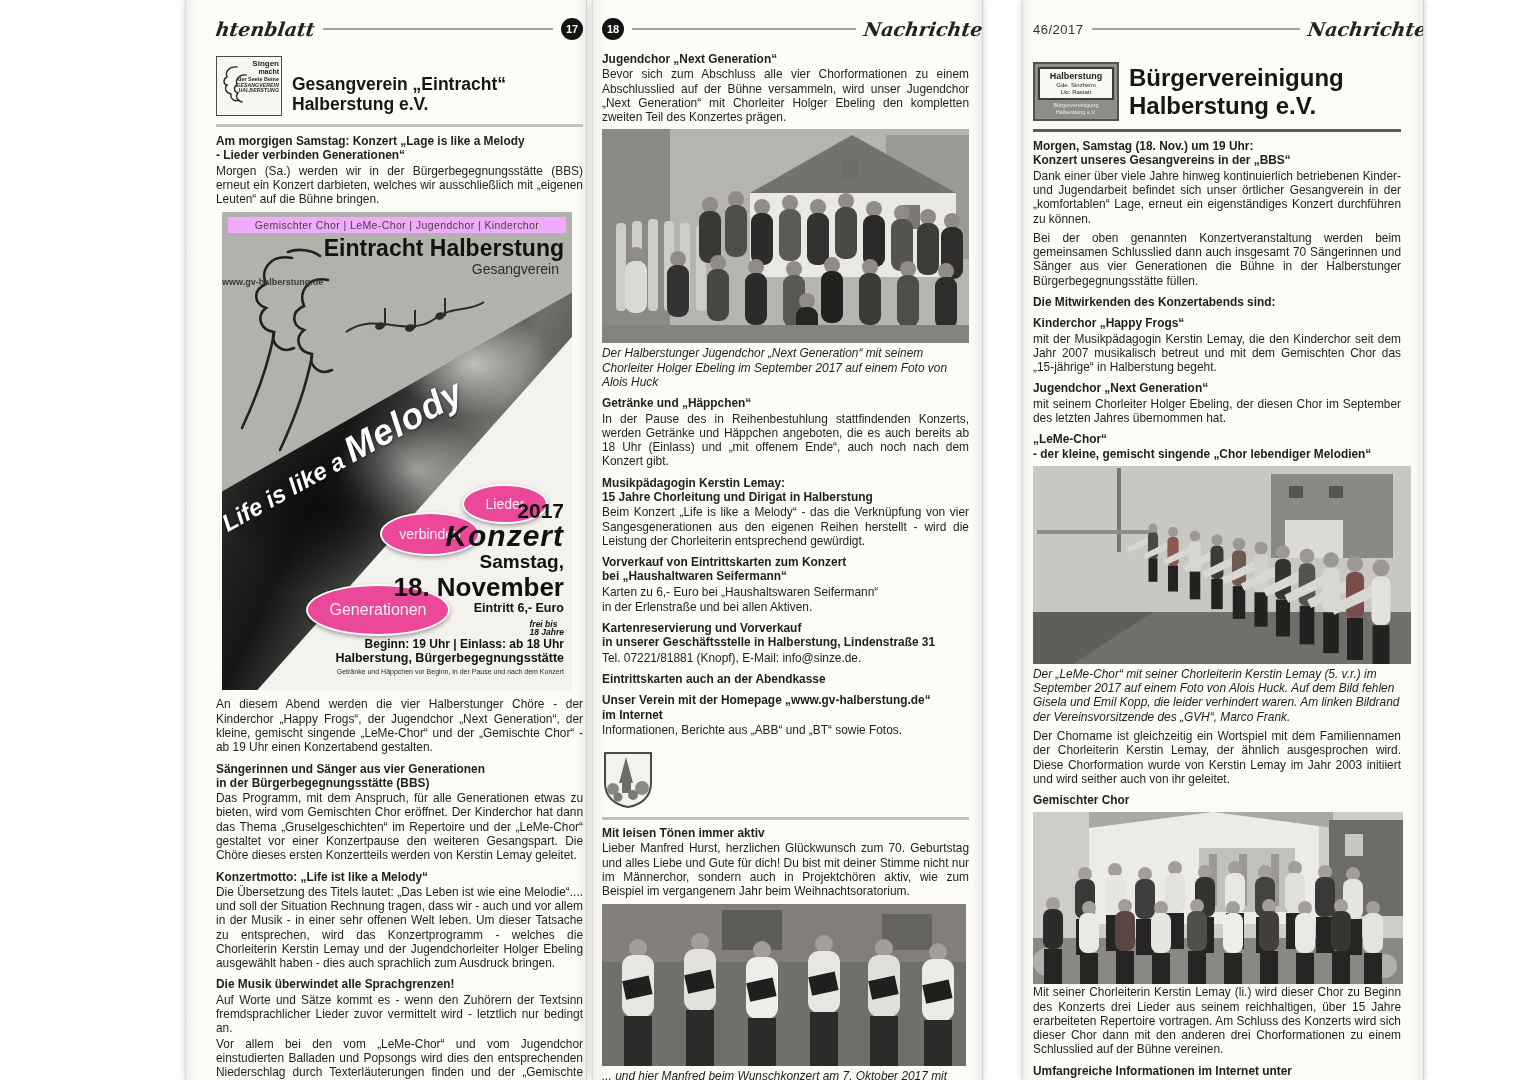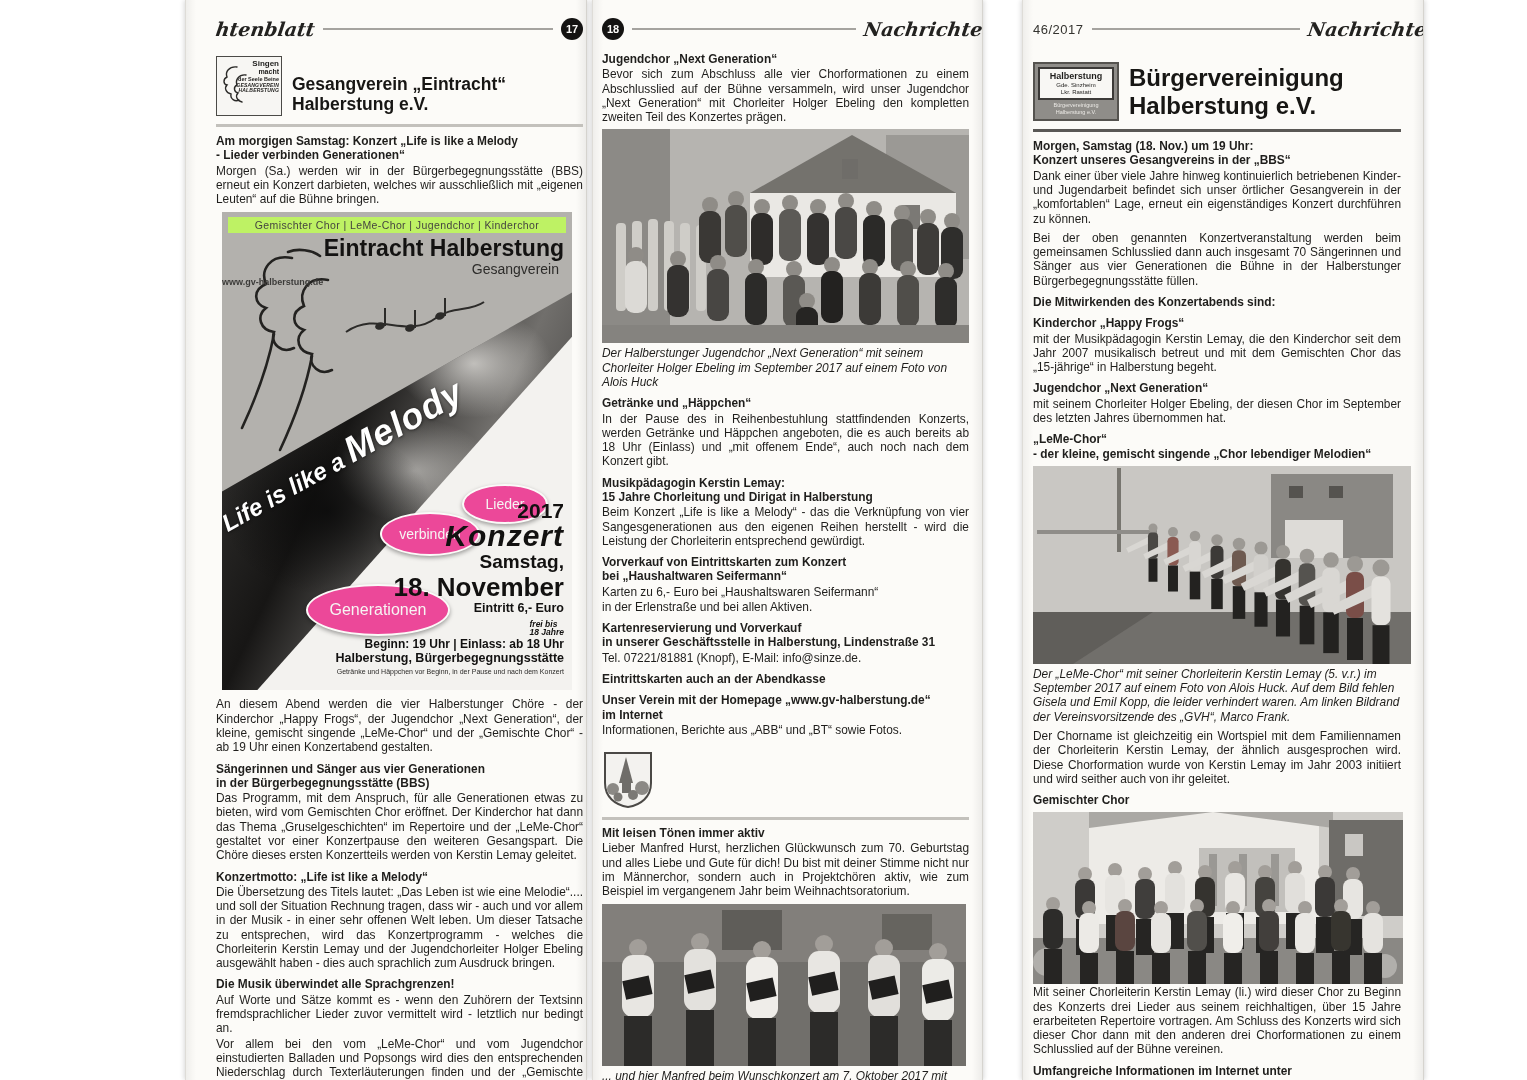--- a/index.html
+++ b/index.html
@@ -26,21 +26,21 @@
   .photo{display:block;margin:5px 0 1px;}
   
   .glogo{width:64px;height:58px;border:1.5px solid #4b4a47;background:#f7f6f3;position:relative;flex:0 0 auto;}
   .glogo .gl-txt{position:absolute;right:2px;top:2px;text-align:right;line-height:1.15;color:#232220;}
   .gl1{font-size:8px;font-weight:bold;}
   .gl2{font-size:7px;font-weight:bold;}
   .gl3{font-size:5.5px;font-weight:bold;}
   .gl4{font-size:5px;font-weight:bold;font-style:italic;letter-spacing:.2px;}
   
   .poster{position:relative;width:350px;height:478px;margin:6px 0 7px 6px;background:#b3b1ad;overflow:hidden;}
-  .pband{position:relative;z-index:6;margin:5px 6px 3px;background:#bef264;color:#454440;
+  .pband{position:relative;z-index:6;margin:5px 6px 3px;background:#f0abfc;color:#454440;
          font-size:10.5px;text-align:center;padding:2px 0;letter-spacing:.4px;white-space:nowrap;}
   .ptitle{position:relative;z-index:6;text-align:right;padding-right:8px;font-size:23px;font-weight:bold;color:#131211;line-height:1.05;}
   .psub{position:relative;z-index:6;text-align:right;padding-right:13px;font-size:14px;color:#2d2c2a;}
   .purl{position:relative;z-index:6;text-align:left;padding-right:15px;font-size:9px;font-weight:bold;color:#3c3b39;}
   .pphoto{position:absolute;left:0;top:80px;width:100%;height:398px;z-index:1;
     clip-path:polygon(0 50%,100% 0,100% 100%,0 100%);
     background:
       radial-gradient(130px 90px at 72% 18%,rgba(220,218,214,.8) 0%,rgba(220,218,214,0) 60%),
       radial-gradient(150px 120px at 30% 55%,rgba(10,10,10,.85) 0%,rgba(10,10,10,0) 70%),
       radial-gradient(120px 80px at 55% 45%,rgba(230,228,224,.55) 0%,rgba(230,228,224,0) 65%),
@@ -97,21 +97,21 @@
         </div>
       </div>
       <div class="orgtitle">
         <div>Gesangverein „Eintracht“</div>
         <div>Halberstung e.V.</div>
       </div>
     </div>
     <div class="divider"></div>
 
     <div class="bh">
-      <div>Am morgigen Samstag: Konzert „Life is like a Melody</div>
+      <div>Am morgigen Samstag: Konzert „Lage is like a Melody</div>
       <div>- Lieder verbinden Generationen“</div>
     </div>
     <p class="p">Morgen (Sa.) werden wir in der Bürgerbegegnungsstätte (BBS) erneut ein Konzert darbieten, welches wir ausschließlich mit „eigenen Leuten“ auf die Bühne bringen.</p>
 
     <div class="poster">
       <div class="pband">Gemischter Chor  |  LeMe-Chor  |  Jugendchor  |  Kinderchor</div>
       <div class="ptitle">Eintracht Halberstung</div>
       <div class="psub">Gesangverein</div>
       <div class="purl">www.gv-halberstung.de</div>
 

